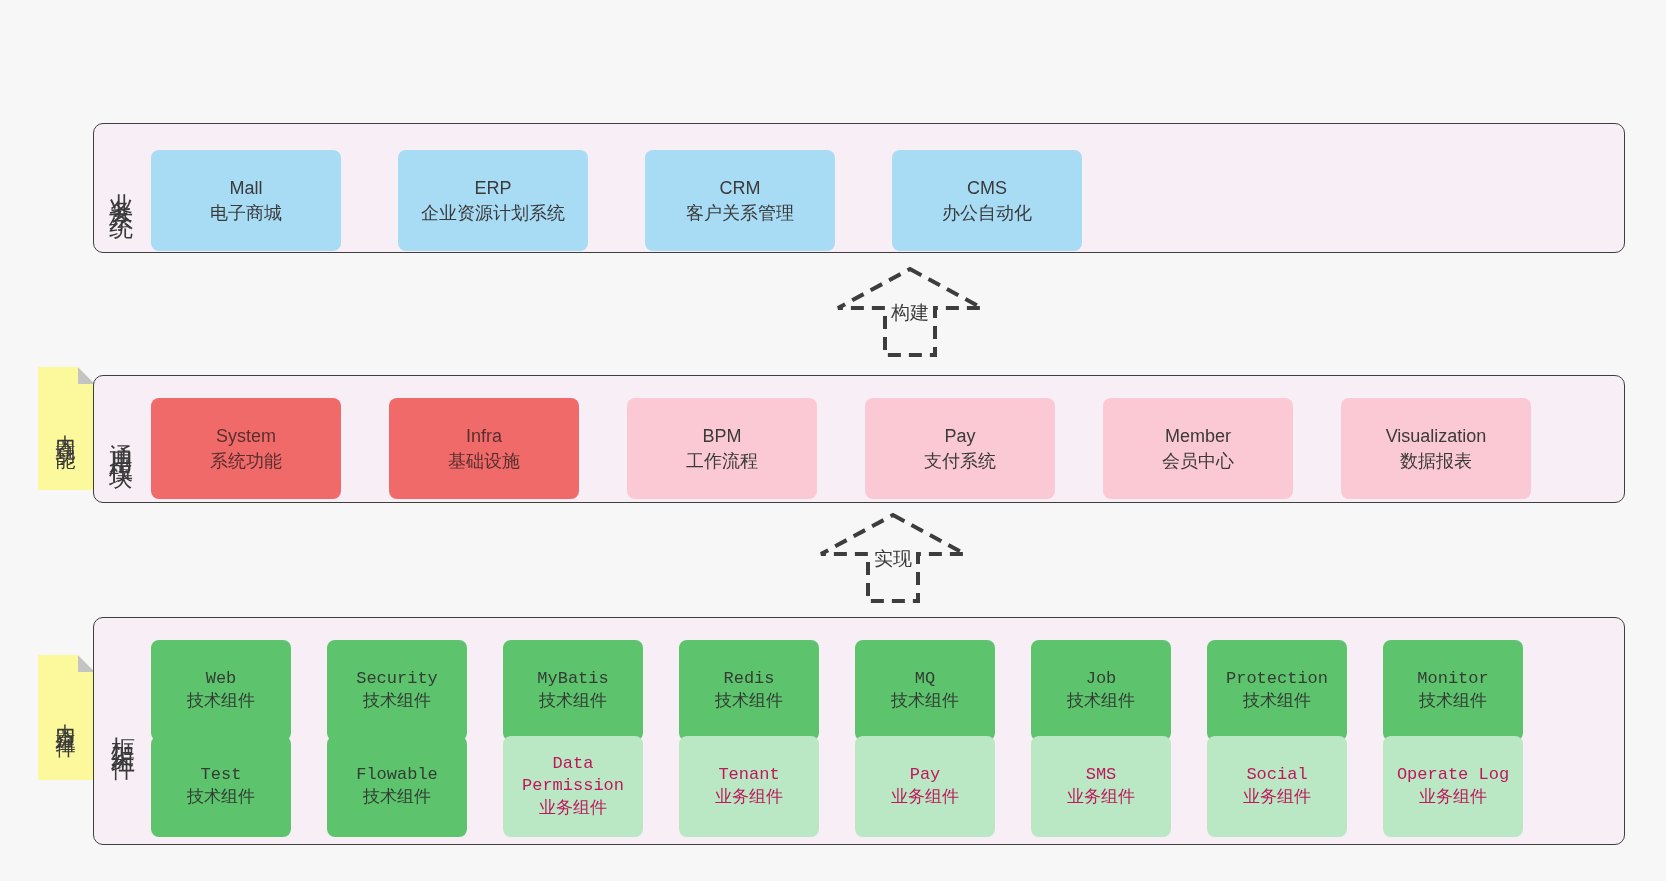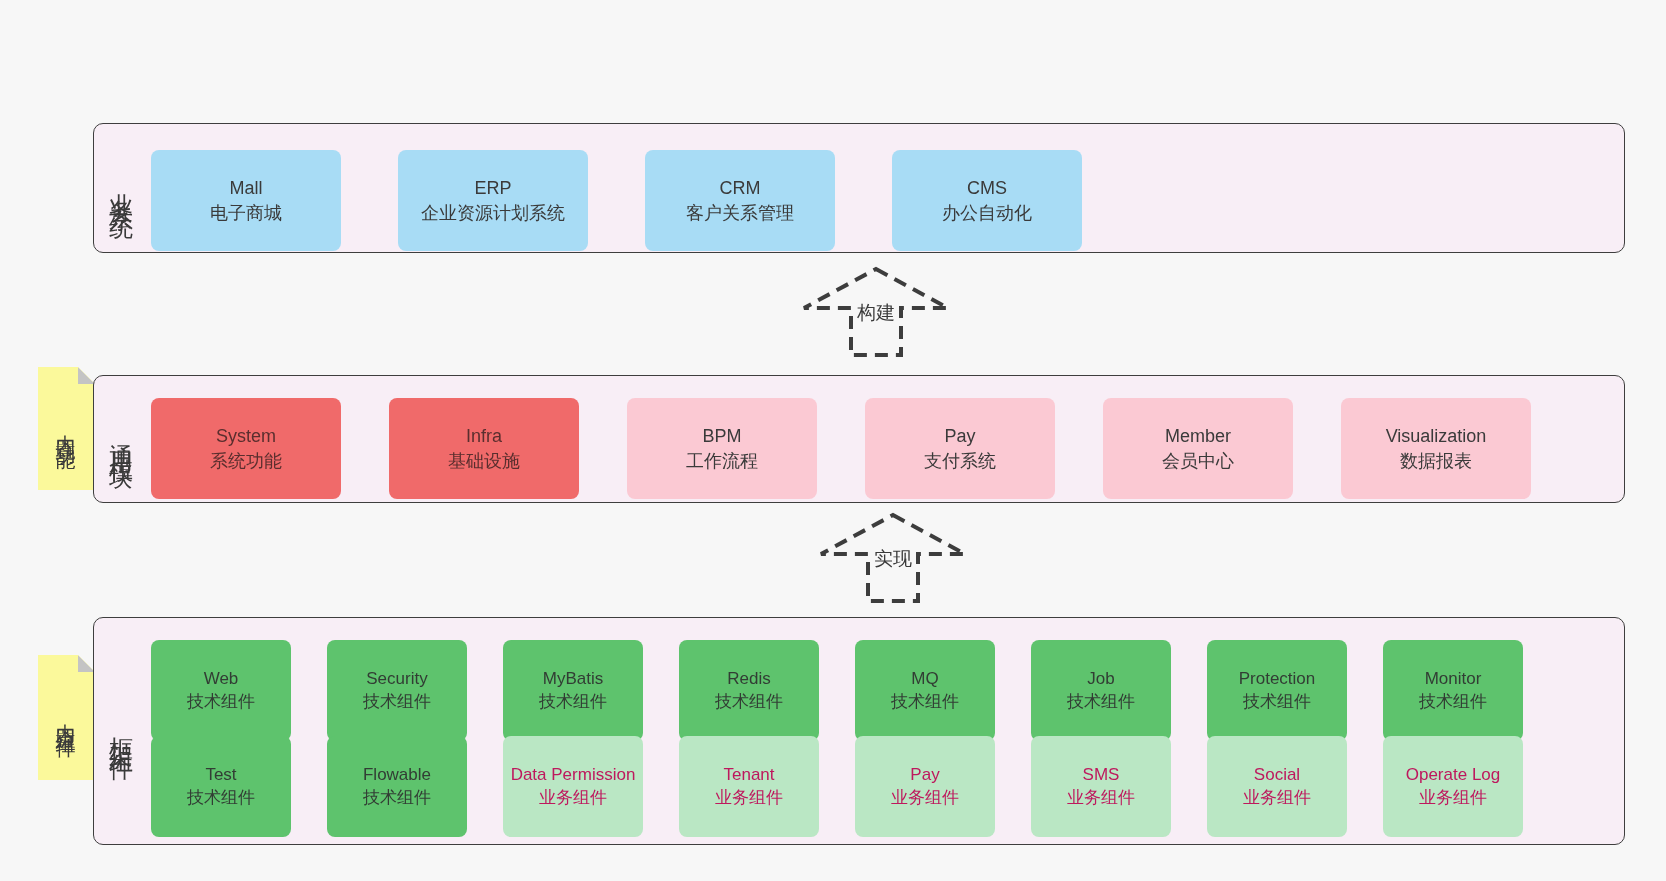--- a/index.html
+++ b/index.html
@@ -17,21 +17,21 @@
     position:absolute;
     left:93px;width:1532px;
     background:var(--c-containerFill,#f8eef6);
     border:1.6px solid var(--c-containerBorder,#3e3e3e);
     border-radius:10px;
     box-sizing:border-box;
     z-index:2;
   }
   #band-business{top:123px;height:130px;}
   #band-modules{top:375px;height:128px;}
-  #band-components{top:617px;height:228px;}
+  #band-components{top:617px;height:228px;font-family:Liberation Mono, monospace;}
   .band-label{
     position:absolute;
     left:10px;top:0;bottom:0;width:34px;
     display:flex;align-items:center;justify-content:center;
     writing-mode:vertical-rl;text-orientation:upright;
     font-size:24px;letter-spacing:7px;
     color:var(--c-text,#3a3a3a);
   }
   .boxes{
     position:absolute;left:57px;
@@ -74,21 +74,21 @@
     clip-path:polygon(0 0,100% 100%,0 100%);
   }
   .sticky .sticky-label{
     writing-mode:vertical-rl;text-orientation:upright;
     font-size:20px;letter-spacing:5px;
     color:var(--c-text,#3a3a3a);
   }
   .arrow{
     position:absolute;width:150px;height:92px;z-index:1;
   }
-  #arrow-build{left:801px;top:266px;}
+  #arrow-build{left:835px;top:266px;}
   #arrow-implement{left:818px;top:512px;}
   .arrow svg{position:absolute;inset:0;}
   .arrow path{
     fill:none;
     stroke:var(--c-arrow,#3d3d3d);
     stroke-width:4;
     stroke-dasharray:13 8;
     stroke-linejoin:miter;
   }
   .arrow-label{

